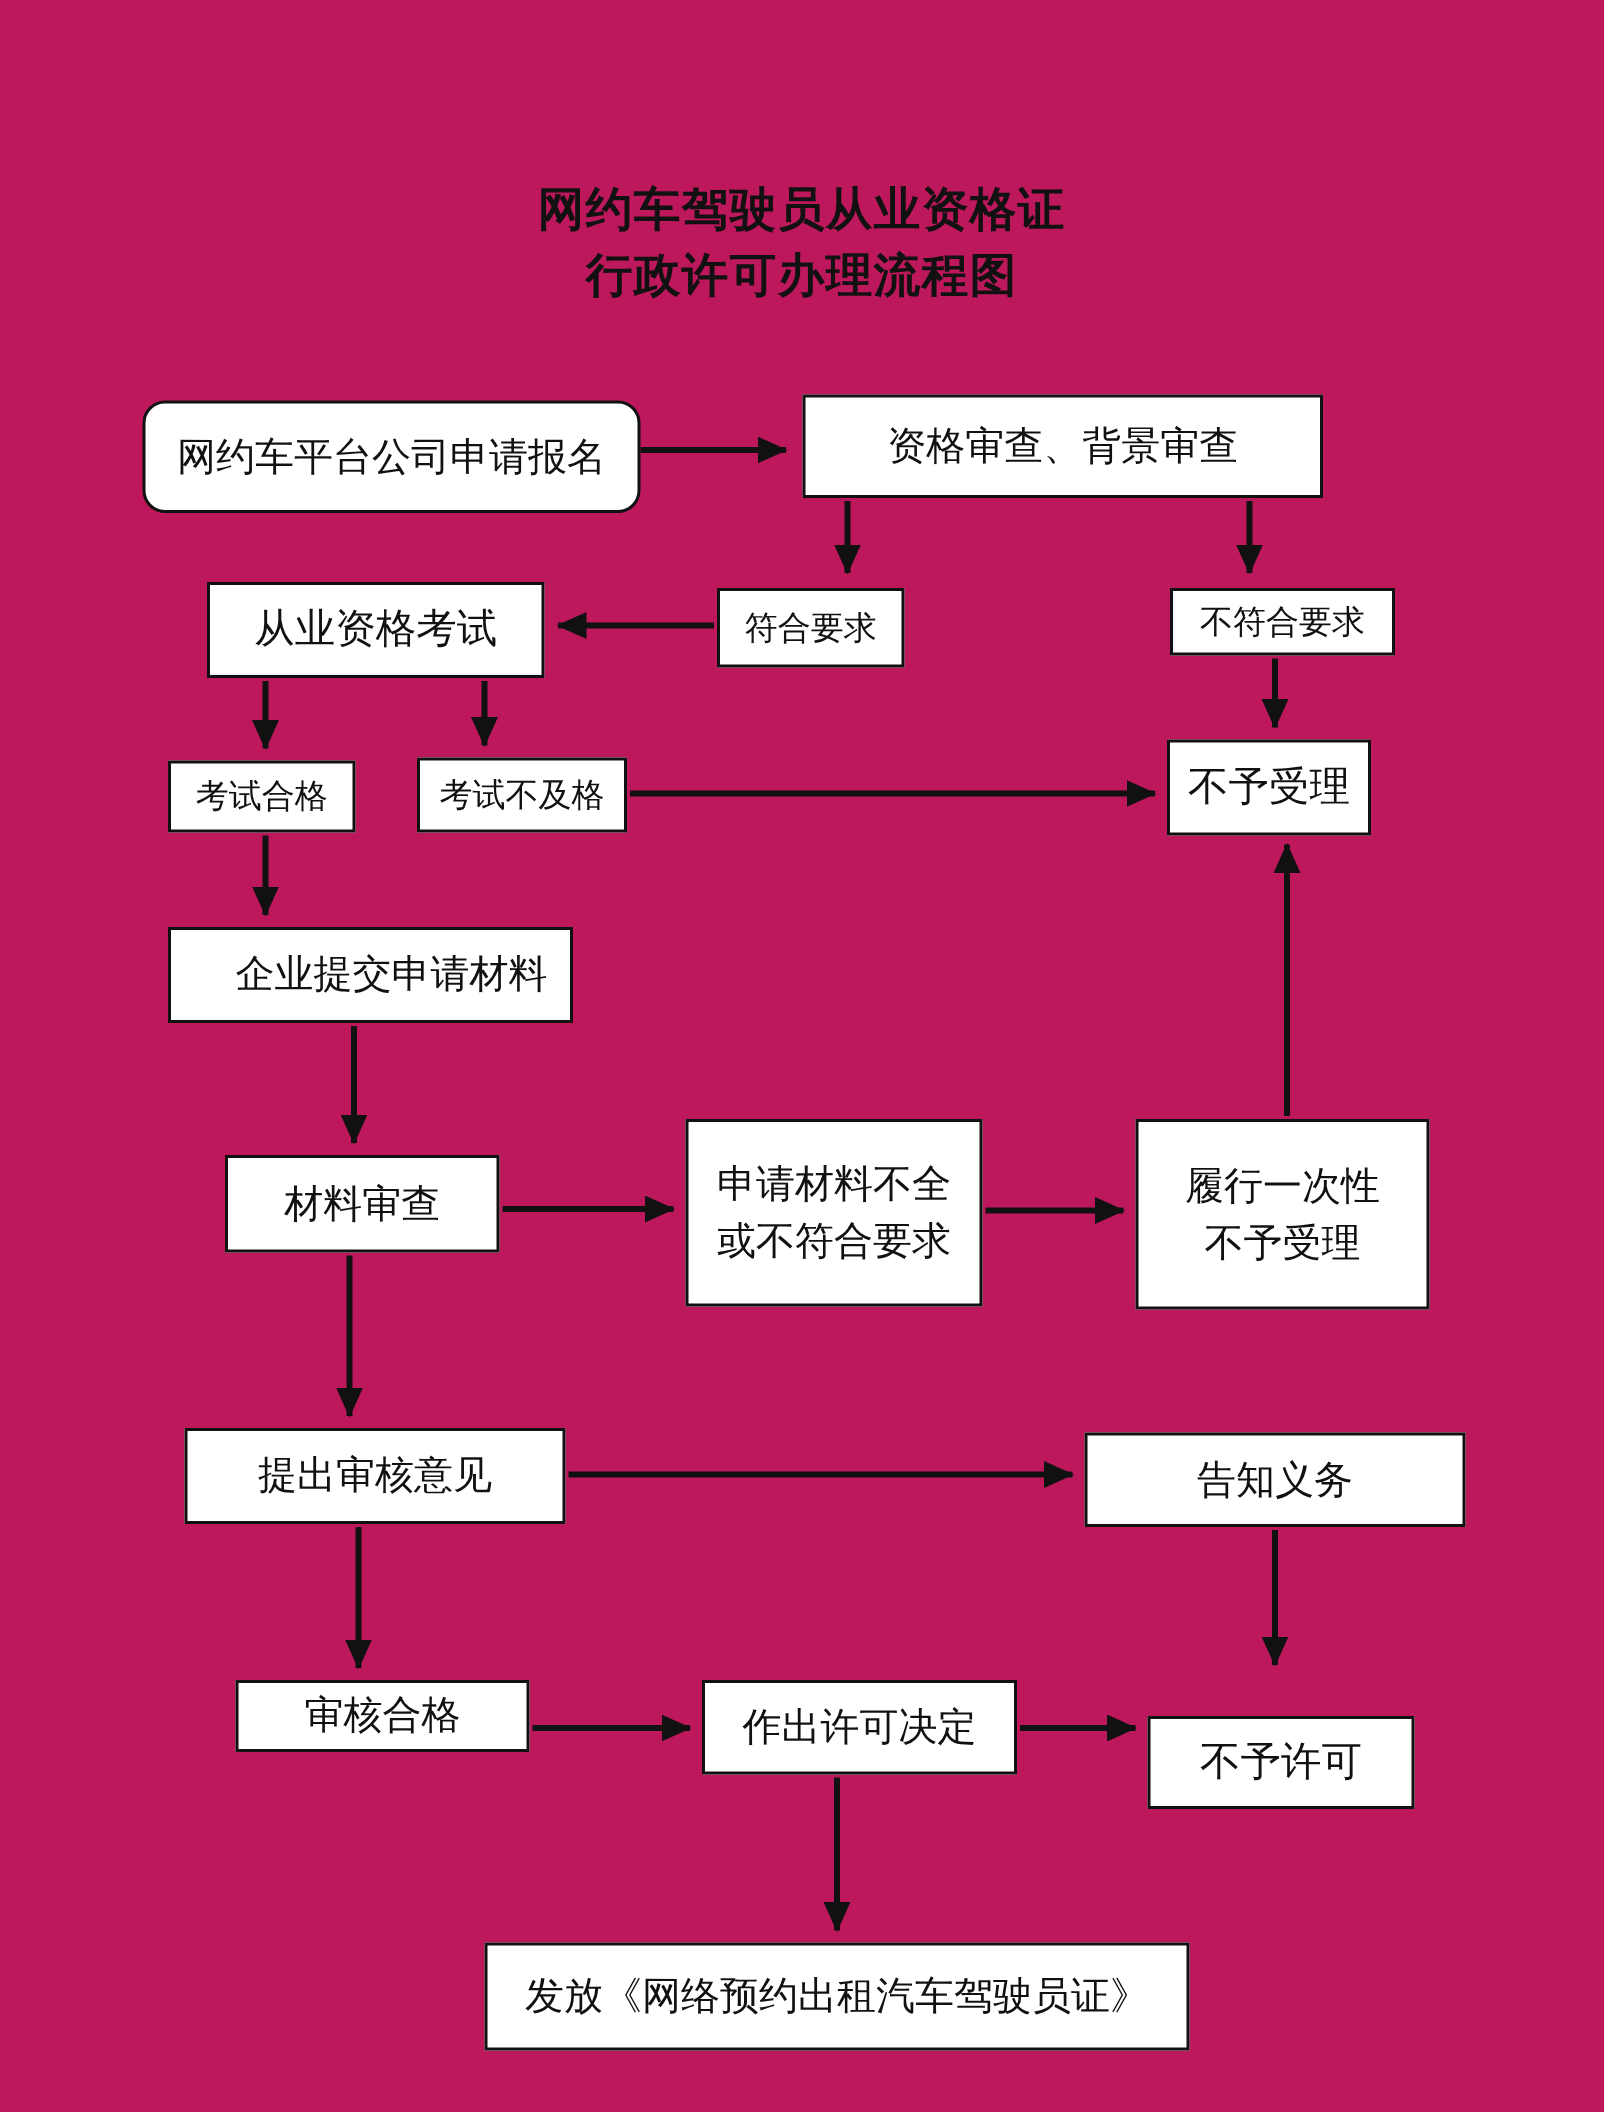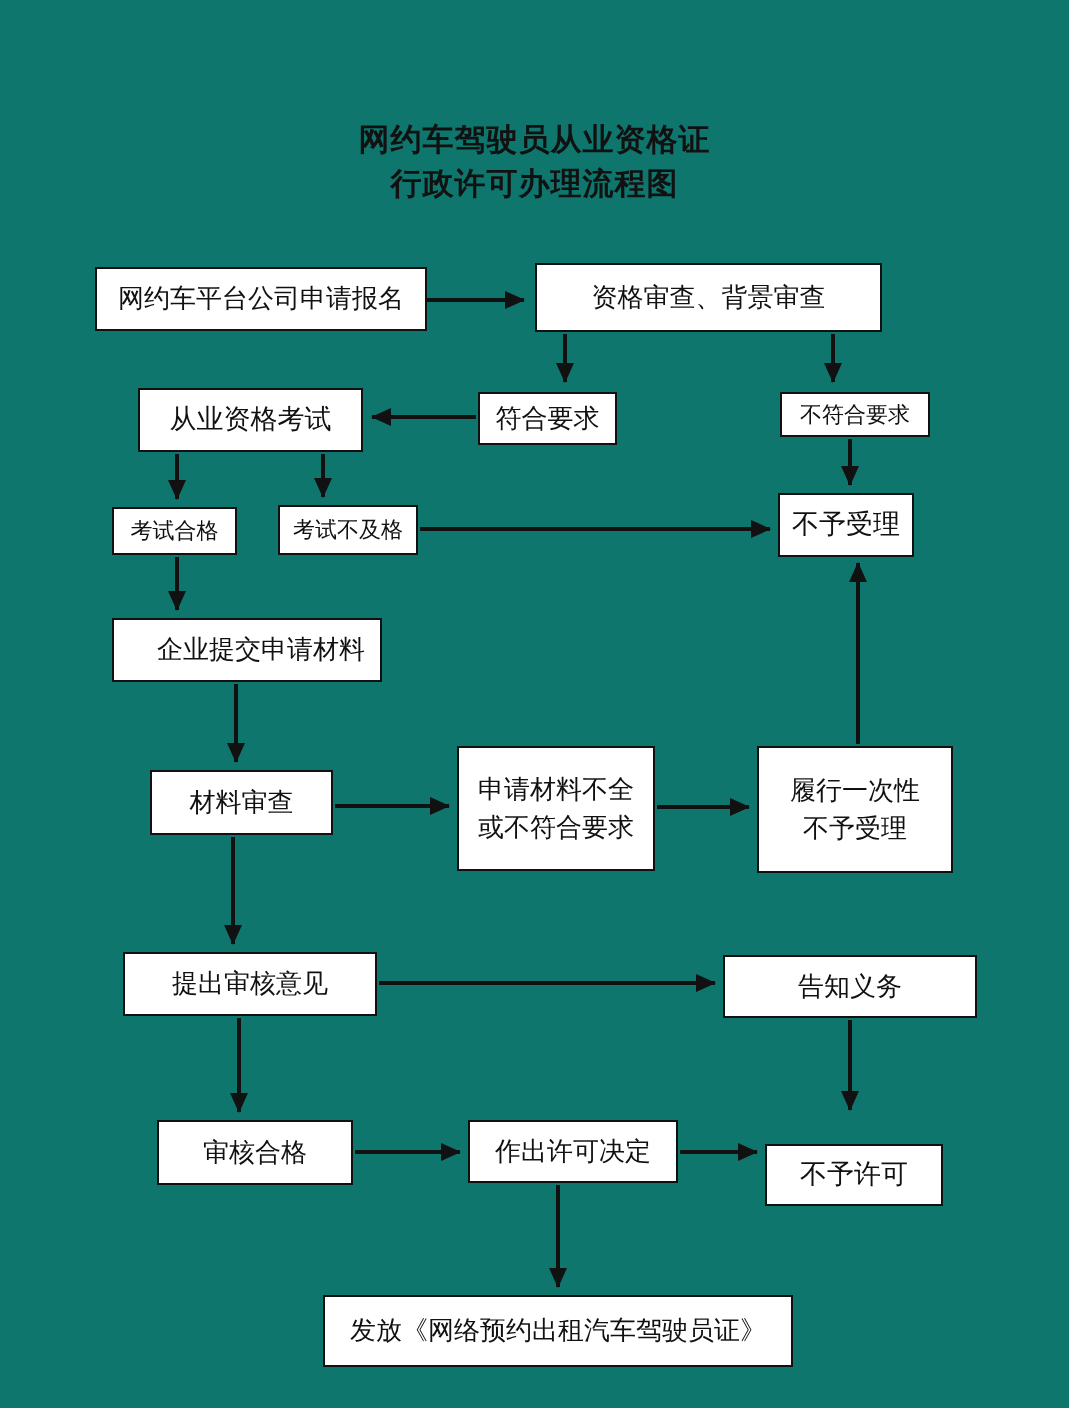--- a/index.html
+++ b/index.html
@@ -5,21 +5,21 @@
   * { margin: 0; padding: 0; box-sizing: border-box; }
   html, body { background: #ffffff; }
   body {
     font-family: "Liberation Sans", "DejaVu Sans", sans-serif;
     color: #111111;
   }
   .canvas {
     position: relative;
     width: 1069px;
     height: 1408px;
-    background: #0f766e;
+    background: #be185d;
     overflow: hidden;
   }
   .title {
     position: absolute;
     top: 118px;
     left: 0;
     width: 1069px;
     text-align: center;
     font-size: 31px;
     font-weight: bold;
@@ -79,27 +79,27 @@
     <line x1="858" y1="744" x2="858" y2="563" marker-end="url(#ah)"></line>
     <line x1="233" y1="837" x2="233" y2="944" marker-end="url(#ah)"></line>
     <line x1="379" y1="983" x2="715" y2="983" marker-end="url(#ah)"></line>
     <line x1="239" y1="1018" x2="239" y2="1112" marker-end="url(#ah)"></line>
     <line x1="850" y1="1020" x2="850" y2="1110" marker-end="url(#ah)"></line>
     <line x1="355" y1="1152" x2="460" y2="1152" marker-end="url(#ah)"></line>
     <line x1="680" y1="1152" x2="757" y2="1152" marker-end="url(#ah)"></line>
     <line x1="558" y1="1185" x2="558" y2="1287" marker-end="url(#ah)"></line>
   </svg>
 
-  <div class="node" style="left:95px;  top:267px;  width:332px; height:64px;  font-size:26px;">网约车平台公司申请报名</div>
+  <div class="node" style="left:95px;  top:267px;  width:332px; height:75px;  font-size:26px;border-radius:15px;">网约车平台公司申请报名</div>
 
   <div class="node" style="left:535px; top:263px;  width:347px; height:69px;  font-size:26px;">资格审查、背景审查</div>
 
   <div class="node" style="left:138px; top:388px;  width:225px; height:64px;  font-size:27px;">从业资格考试</div>
 
-  <div class="node" style="left:478px; top:392px;  width:139px; height:53px;  font-size:26px;">符合要求</div>
+  <div class="node" style="left:478px; top:392px;  width:125px; height:53px;  font-size:22px;">符合要求</div>
 
   <div class="node" style="left:780px; top:392px;  width:150px; height:45px;  font-size:22px;">不符合要求</div>
 
   <div class="node" style="left:112px; top:507px;  width:125px; height:48px;  font-size:22px;">考试合格</div>
 
   <div class="node" style="left:278px; top:505px;  width:140px; height:50px;  font-size:22px;">考试不及格</div>
 
   <div class="node" style="left:778px; top:493px;  width:136px; height:64px;  font-size:27px;">不予受理</div>
 
   <div class="node" style="left:112px; top:618px;  width:270px; height:64px;  font-size:26px;padding-left:28px;">企业提交申请材料</div>
@@ -109,21 +109,21 @@
   <div class="node" style="left:457px; top:746px;  width:198px; height:125px; font-size:26px;">申请材料不全
 或不符合要求</div>
 
   <div class="node" style="left:757px; top:746px;  width:196px; height:127px; font-size:26px;">履行一次性
 不予受理</div>
 
   <div class="node" style="left:123px; top:952px;  width:254px; height:64px;  font-size:26px;">提出审核意见</div>
 
   <div class="node" style="left:723px; top:955px;  width:254px; height:63px;  font-size:26px;">告知义务</div>
 
-  <div class="node" style="left:157px; top:1120px; width:196px; height:65px;  font-size:26px;">审核合格</div>
+  <div class="node" style="left:157px; top:1120px; width:196px; height:48px;  font-size:26px;">审核合格</div>
 
   <div class="node" style="left:468px; top:1120px; width:210px; height:63px;  font-size:26px;">作出许可决定</div>
 
   <div class="node" style="left:765px; top:1118px; width:178px; height:62px;  font-size:27px;margin-top:26px;">不予许可</div>
 
   <div class="node" style="left:323px; top:1295px; width:470px; height:72px;  font-size:26px;">发放《网络预约出租汽车驾驶员证》</div>
 
 </div>
 
 </body></html>

